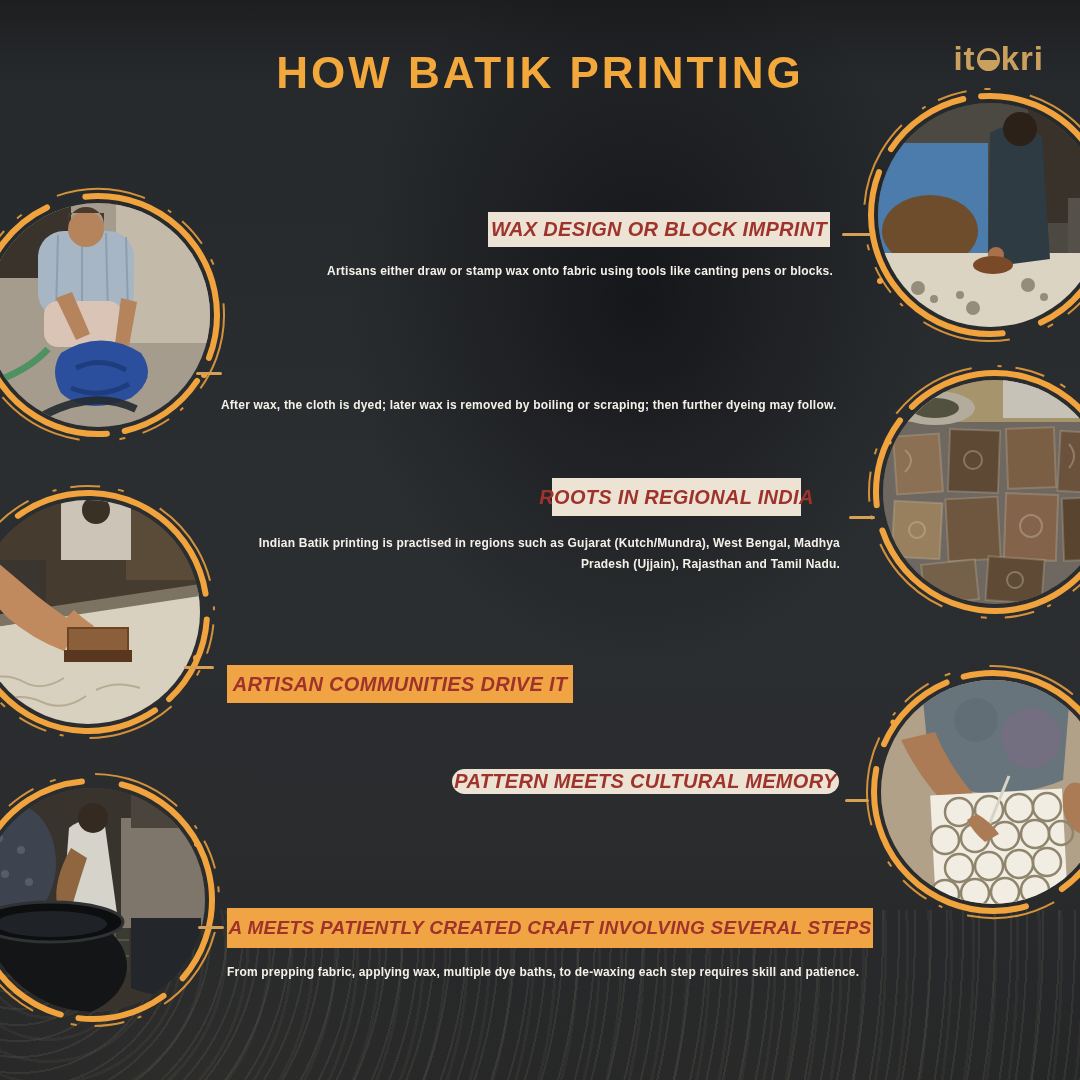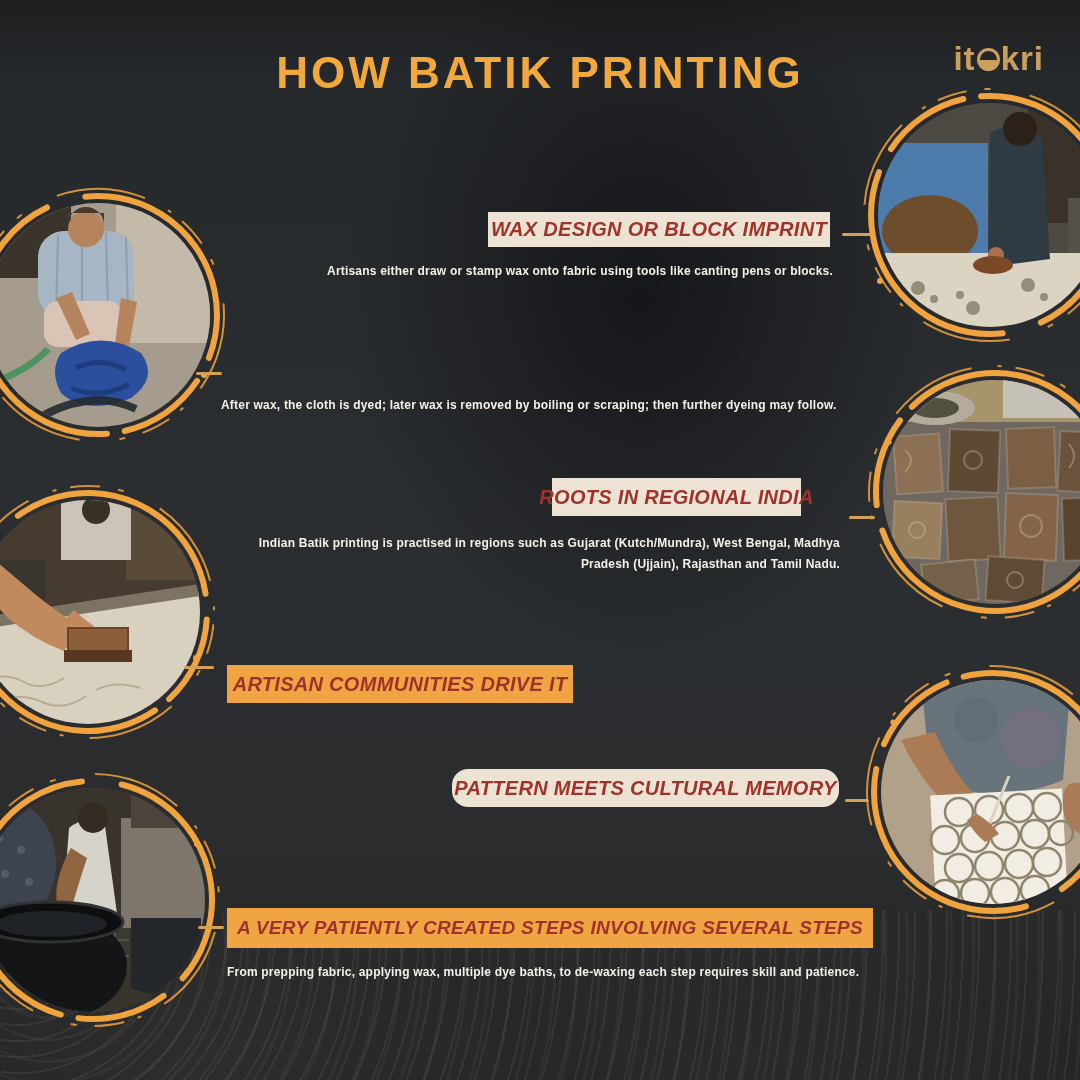--- a/index.html
+++ b/index.html
@@ -272,21 +272,21 @@
 
   <div class="hbox cream" style="left:552px;top:478px;width:249px;height:38px;">
     <span>ROOTS IN REGIONAL INDIA</span>
   </div>
   <div class="body t-right" style="left:240px;top:533px;width:600px;">Indian Batik printing is practised in regions such as Gujarat (Kutch/Mundra), West Bengal, Madhya Pradesh (Ujjain), Rajasthan and Tamil Nadu.</div>
 
   <div class="hbox orange" style="left:227px;top:665px;width:346px;height:38px;">
     <span>ARTISAN COMMUNITIES DRIVE IT</span>
   </div>
 
-  <div class="hbox cream" style="left:452px;top:769px;width:387px;height:38px;border-radius:16px;">
+  <div class="hbox cream" style="left:452px;top:769px;width:387px;height:25px;border-radius:16px;">
     <span>PATTERN MEETS CULTURAL MEMORY</span>
   </div>
 
   <div class="hbox orange" style="left:227px;top:908px;width:646px;height:40px;font-size:19px;">
-    <span>A VERY PATIENTLY CREATED STEPS INVOLVING SEVERAL STEPS</span>
+    <span>A MEETS PATIENTLY CREATED CRAFT INVOLVING SEVERAL STEPS</span>
   </div>
   <div class="body t-left" style="left:227px;top:962px;width:660px;">From prepping fabric, applying wax, multiple dye baths, to de-waxing each step requires skill and patience.</div>
 </div>
 
 </body></html>

